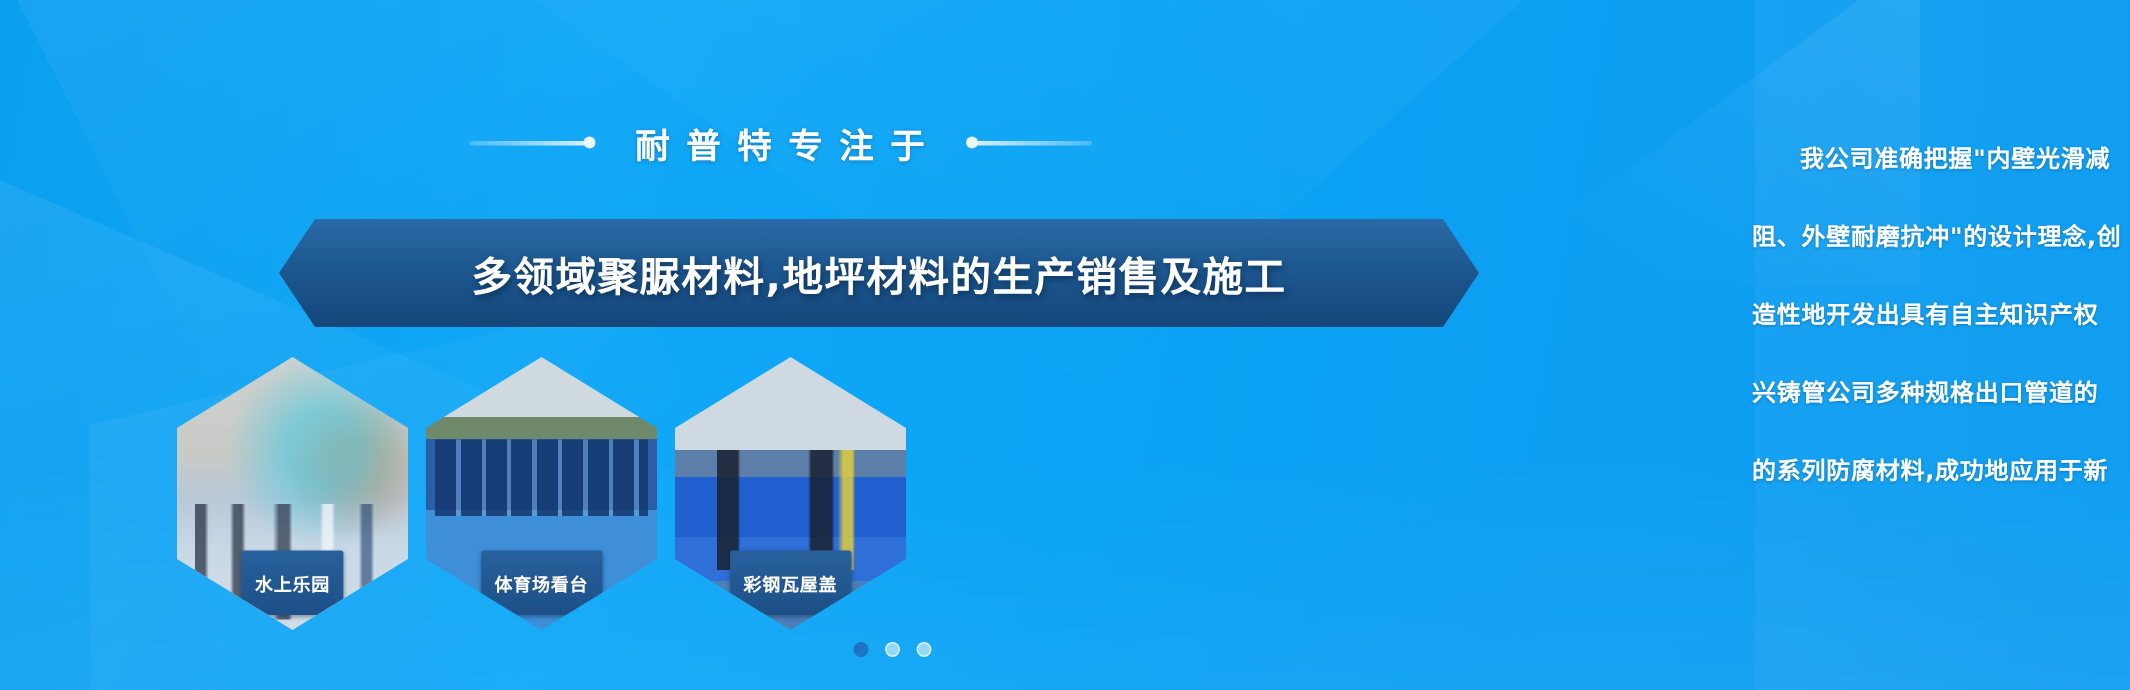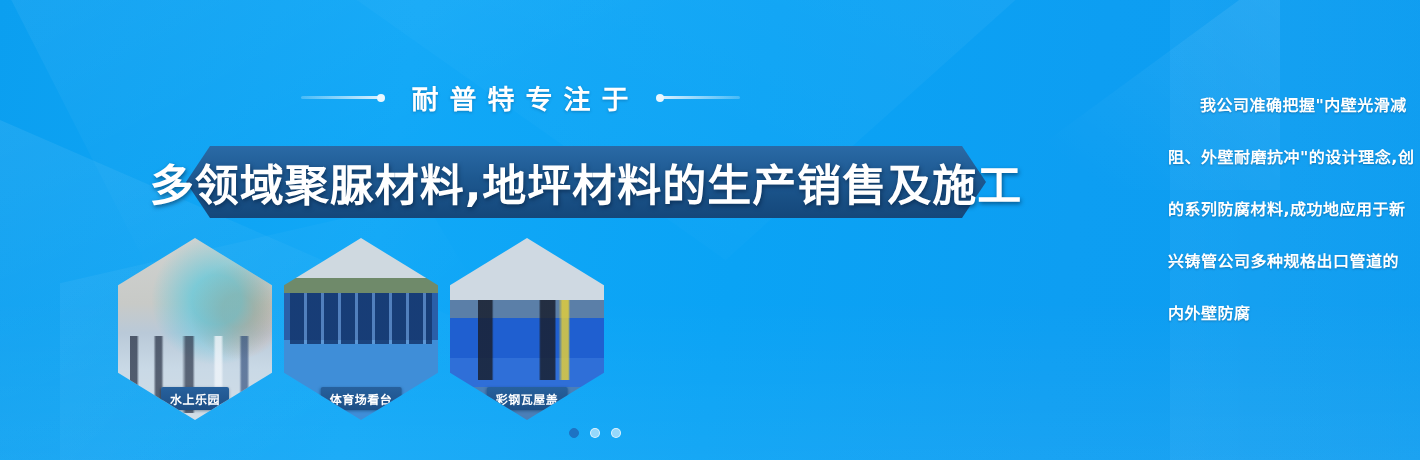--- a/index.html
+++ b/index.html
@@ -103,21 +103,21 @@
   }
   .rule.right::after {
     content: "";
     position: absolute;
     left: -2px; top: -2.5px;
     width: 8px; height: 8px;
     background: #eaf7ff;
     border-radius: 50%;
   }
   .tagline {
-    font-size: 27px;
+    font-size: 23px;
     font-weight: 700;
     color: #ffffff;
     letter-spacing: 11px;
     text-indent: 11px;
     white-space: nowrap;
     text-shadow: 0 1px 3px rgba(0,40,80,.32);
   }
   .headline-shape {
     position: absolute;
     left: 186px; top: 146px;
@@ -128,21 +128,21 @@
     box-shadow: 0 3px 10px rgba(0,50,95,.3);
   }
   .headline-text {
     position: absolute;
     left: 186px; top: 146px;
     width: 800px; height: 72px;
     display: flex;
     align-items: center;
     justify-content: center;
     z-index: 6;
-    font-size: 44px;
+    font-size: 27px;
     font-weight: 700;
     color: #ffffff;
     letter-spacing: 1px;
     white-space: nowrap;
     text-shadow: 1px 2px 4px rgba(0,25,55,.55);
   }
 
   
   .tiles {
     position: absolute;
@@ -167,21 +167,21 @@
   .tile-caption {
     position: absolute;
     left: 50%;
     bottom: 10px;
     transform: translateX(-50%);
     background: linear-gradient(180deg, #27619d, #1d4f86);
     color: #ffffff;
     font-size: 12px;
     font-weight: 700;
     letter-spacing: .5px;
-    padding: 3px 9px;
+    padding: 13px 9px;
     border-radius: 2px;
     white-space: nowrap;
     z-index: 3;
     box-shadow: 0 1px 3px rgba(0,30,60,.4);
   }
 
   
   .scene-waterpark {
     background:
       radial-gradient(circle at 64% 34%, rgba(60,200,225,.55) 0 16%, rgba(60,200,225,0) 42%),
@@ -349,18 +349,18 @@
 
   <div class="dots">
     <span class="dot active"></span>
     <span class="dot"></span>
     <span class="dot"></span>
   </div>
 
   <div class="side-copy">
     <div class="side-line indent">我公司准确把握"内壁光滑减</div>
     <div class="side-line">阻、外壁耐磨抗冲"的设计理念,创</div>
+    <div class="side-line">造性地开发出具有自主知识产权</div>
+    <div class="side-line">兴铸管公司多种规格出口管道的</div>
     <div class="side-line">的系列防腐材料,成功地应用于新</div>
-    <div class="side-line">兴铸管公司多种规格出口管道的</div>
-    <div class="side-line">内外壁防腐</div>
   </div>
 
 </div>
 
 </body></html>

